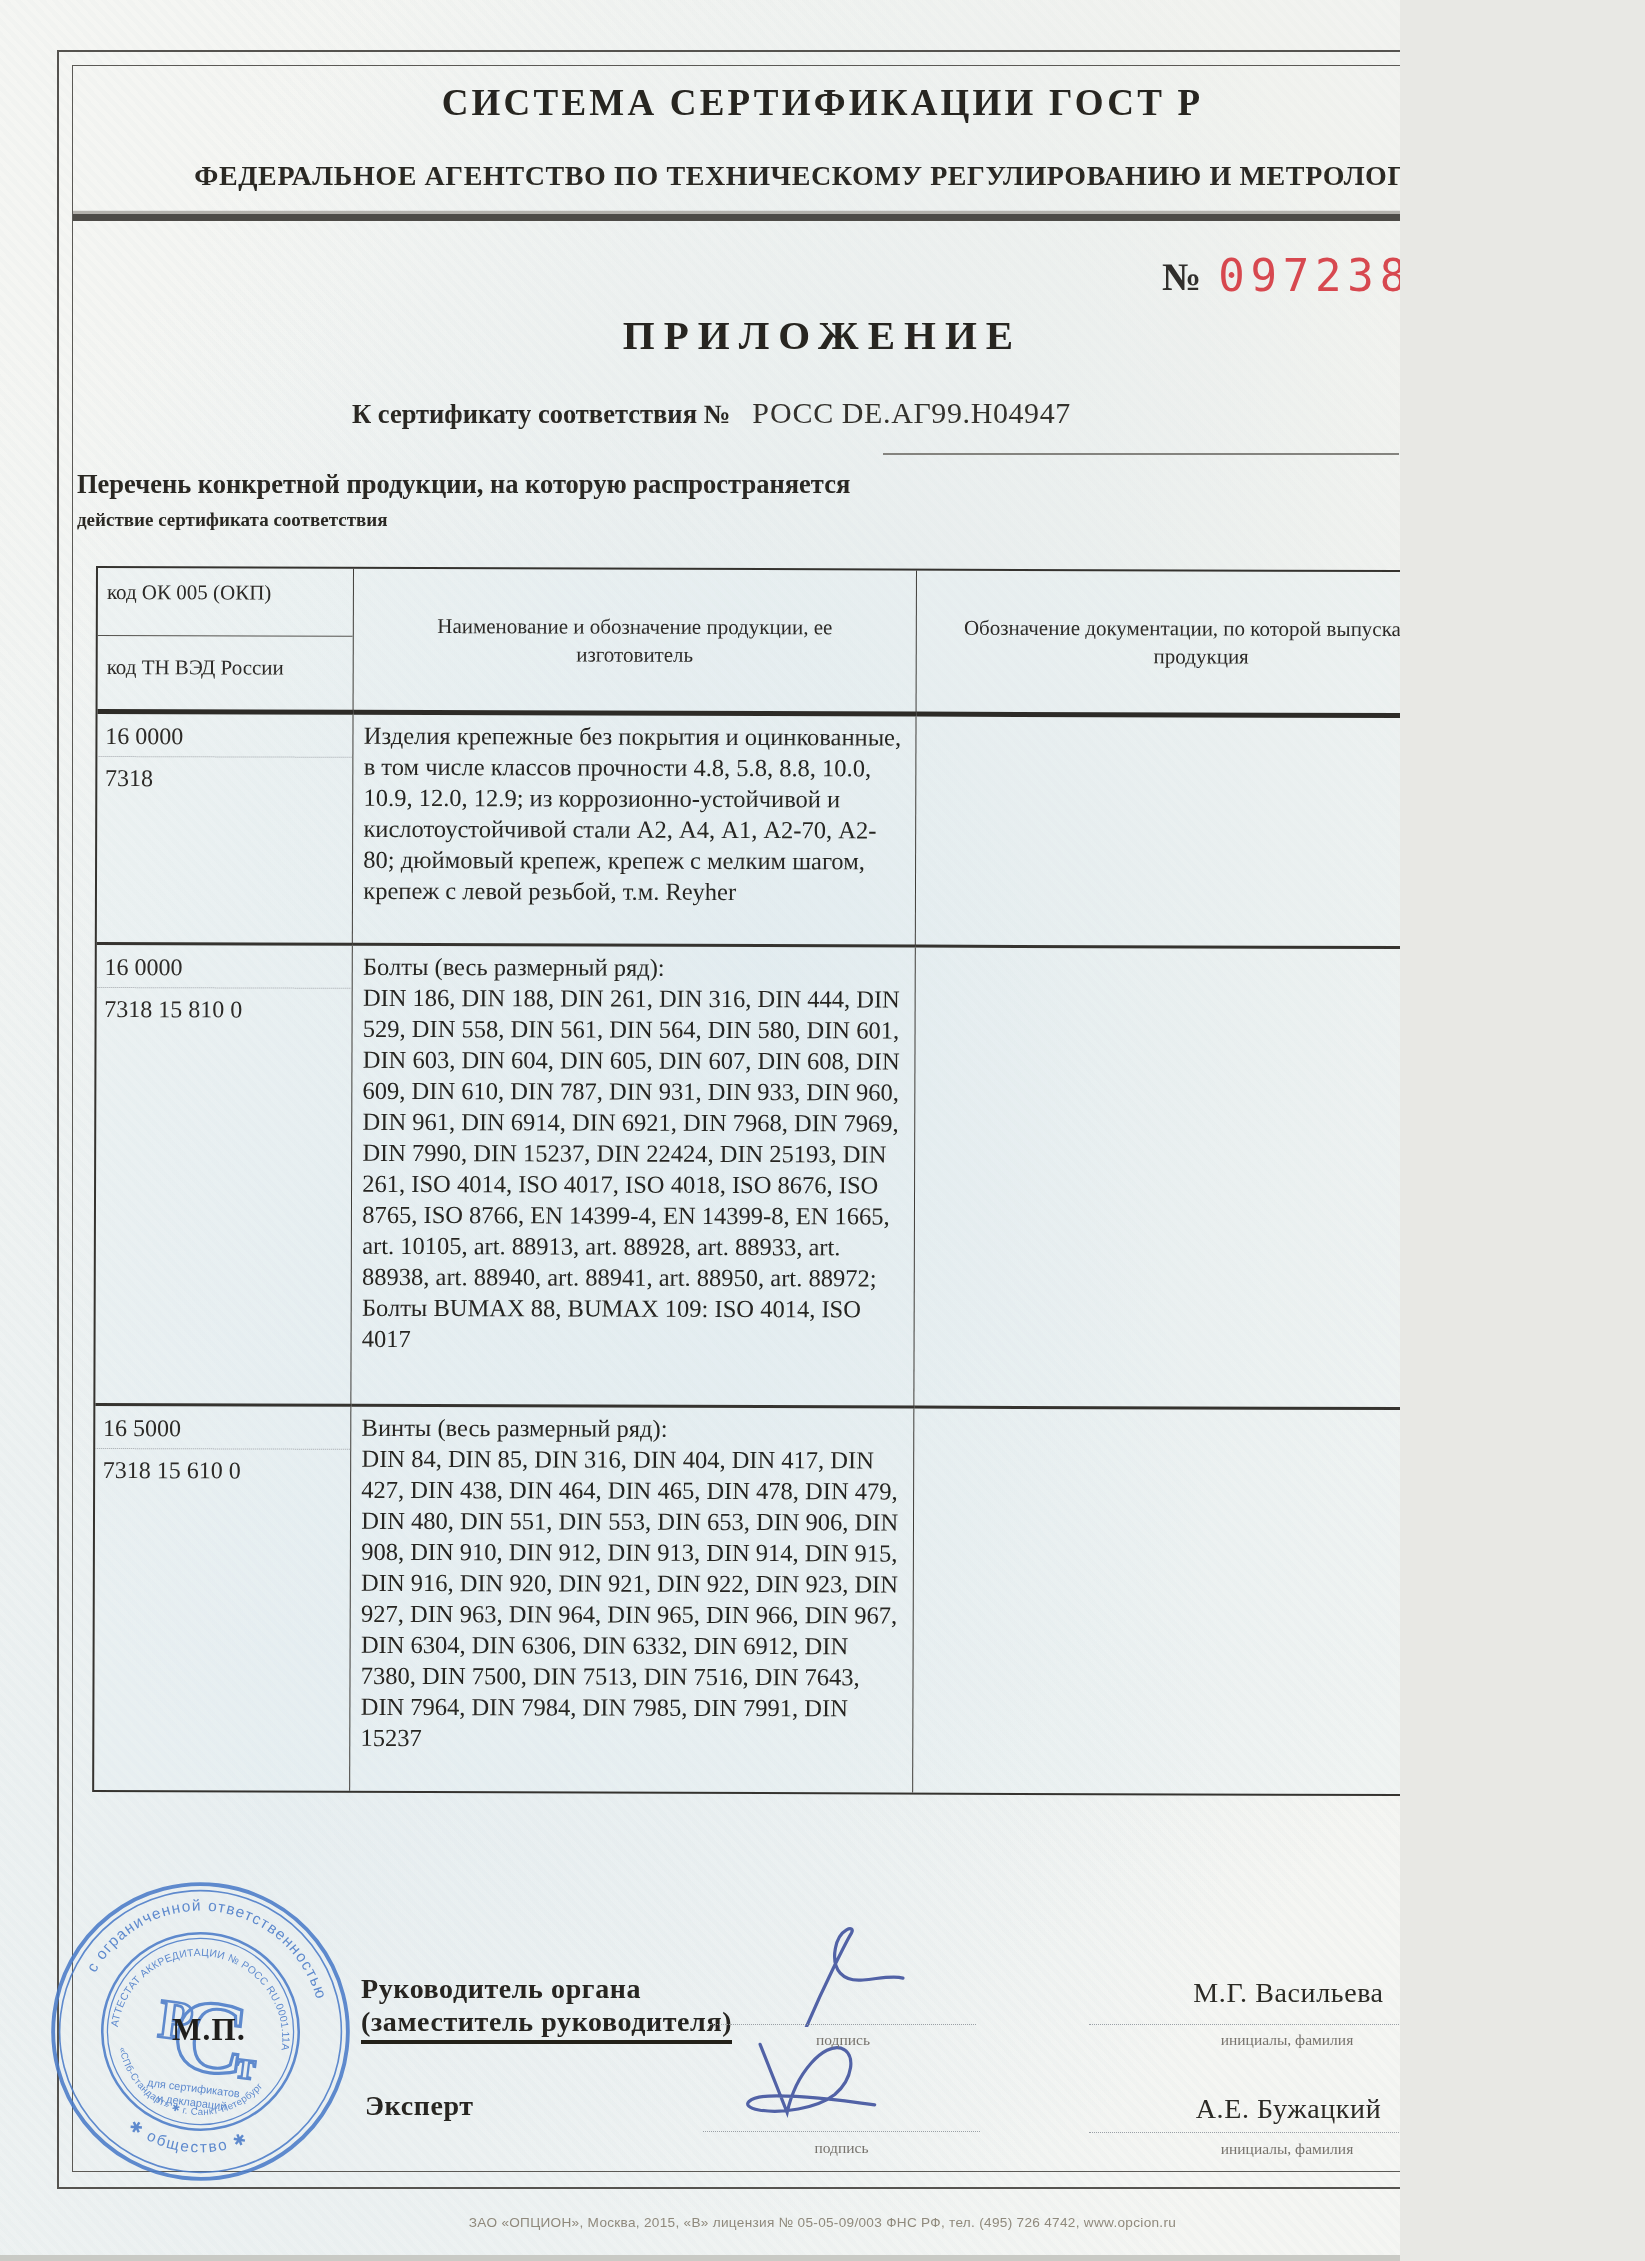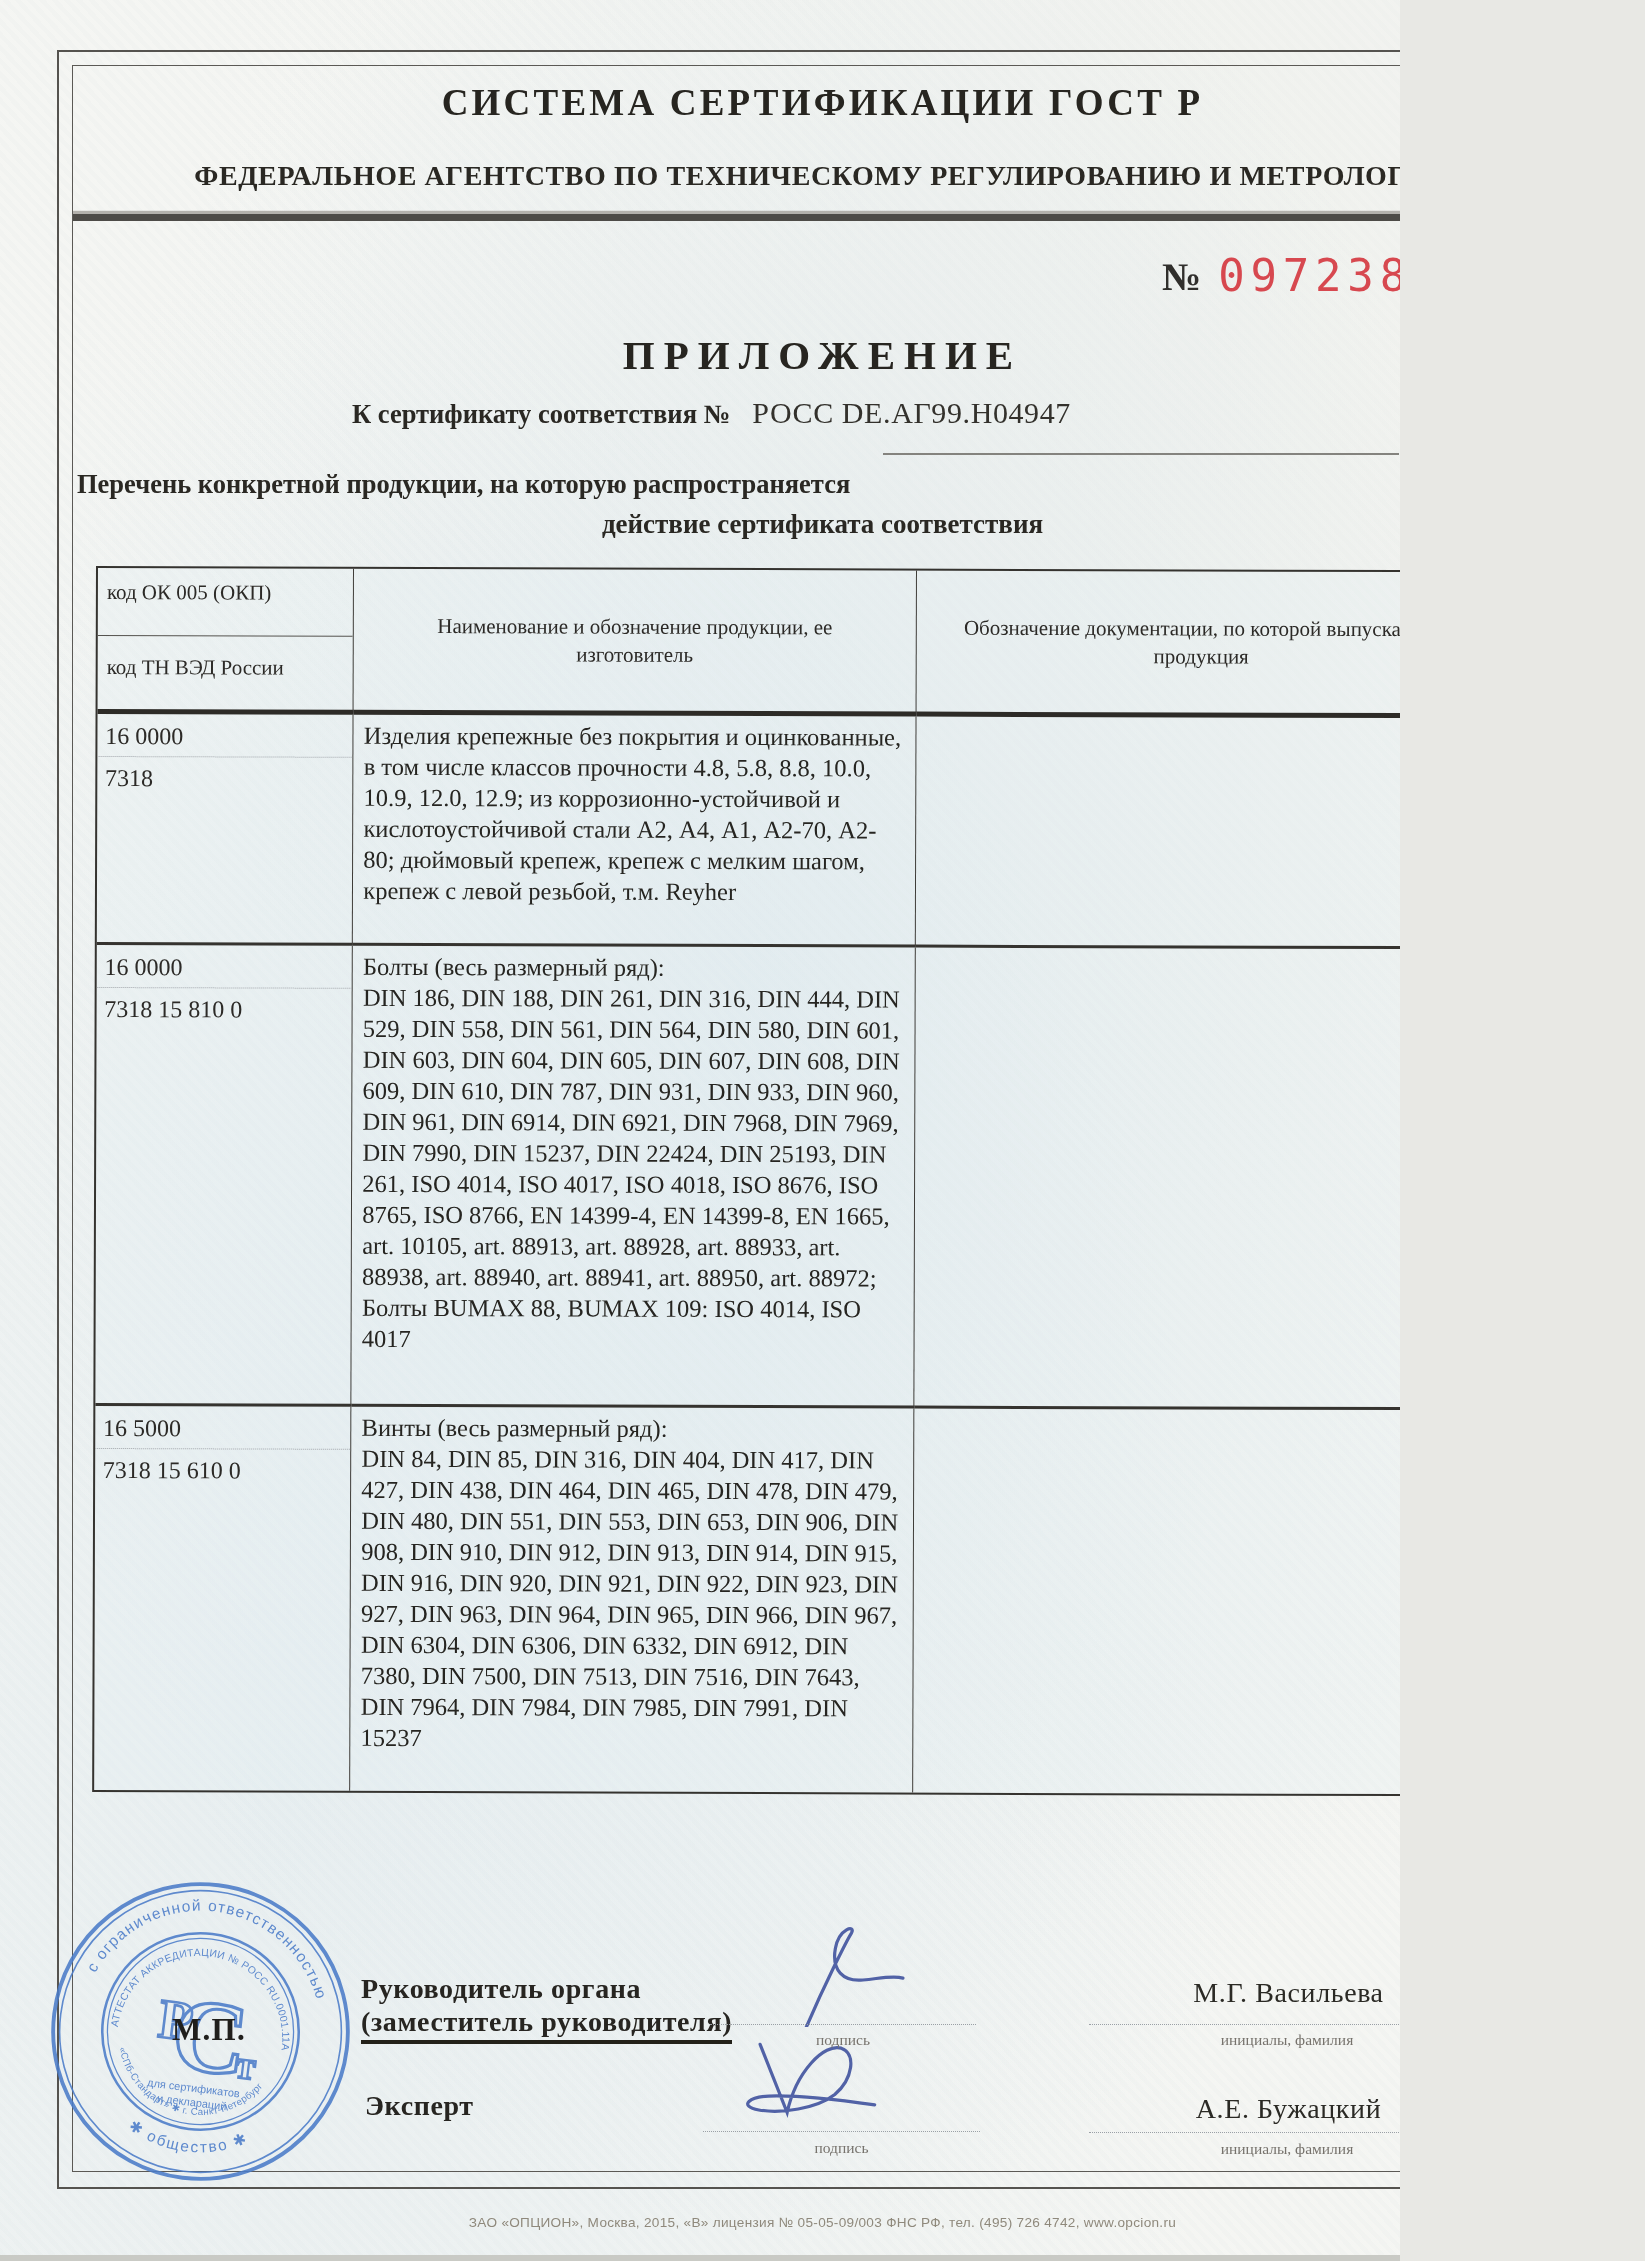--- a/index.html
+++ b/index.html
@@ -19,27 +19,27 @@
     font-size:37px;font-weight:bold;letter-spacing:3.2px;color:#272520;}
   .title-agency{position:absolute;left:77px;top:160px;width:1491px;text-align:center;
     font-size:28px;font-weight:bold;letter-spacing:0.6px;color:#2a2823;}
   .head-rule{position:absolute;left:73px;top:214px;width:1502px;height:7px;background:#4d4b47;
     box-shadow:0 -3.2px 0 0 #b3b1ac;}
   .blank-number{position:absolute;left:1162px;top:257px;display:flex;align-items:flex-start;gap:17px;}
   .blank-number .no-sign{font-size:39px;font-weight:bold;color:#302f2c;line-height:1;}
   .blank-number .digits{font-family:"DejaVu Sans Mono",monospace;font-size:44px;line-height:1;
     color:#d7484f;letter-spacing:5.8px;margin-top:-2.6px;}
   .appendix-title{position:absolute;left:77px;top:311px;width:1491px;text-align:center;
-    font-size:41px;font-weight:bold;letter-spacing:9px;color:#272520;margin-top:20px;}
+    font-size:41px;font-weight:bold;letter-spacing:9px;color:#272520;}
   .cert-line{position:absolute;left:352px;top:396px;display:flex;align-items:flex-end;gap:22px;}
   .cert-line .lbl{font-size:26.5px;font-weight:bold;color:#2a2823;}
   .cert-line .val{font-size:30px;color:#33312c;letter-spacing:0.6px;}
   .cert-underline{position:absolute;left:883px;top:453px;width:516px;height:1.9px;background:#84837e;}
   .scope-1{position:absolute;left:77px;top:469px;width:1491px;text-align:left;font-size:26.5px;font-weight:bold;color:#2a2823;}
-  .scope-2{position:absolute;left:77px;top:509px;width:1491px;text-align:center;font-size:27px;font-weight:bold;color:#2a2823;}
+  .scope-2{position:absolute;left:77px;top:509px;width:1491px;font-size:19px;font-weight:bold;color:#2a2823;}
 
   .ptable{position:absolute;left:96px;top:566px;width:1391px;border:2.6px solid #35332f;
     display:grid;grid-template-columns:256px 563px 569px;grid-template-rows:146px 231px 461px 384px;
     transform:rotate(0.18deg);transform-origin:left top;background:rgba(226,238,245,.25);}
   .cell{border-right:1.9px solid #3f3d39;border-bottom:3.2px solid #35332f;overflow:hidden;position:relative;}
   .cell.last-col{border-right:none;}
   .cell.last-row{border-bottom:none;}
   .cell.hdr{border-bottom:5.8px solid #2d2b27;font-size:21px;line-height:28px;}
   .hdr-c1{display:flex;flex-direction:column;}
   .hdr-c1 .h-top{flex:1;padding:10.3px 6.5px 0 9px;border-bottom:1.3px solid #55534f;}

